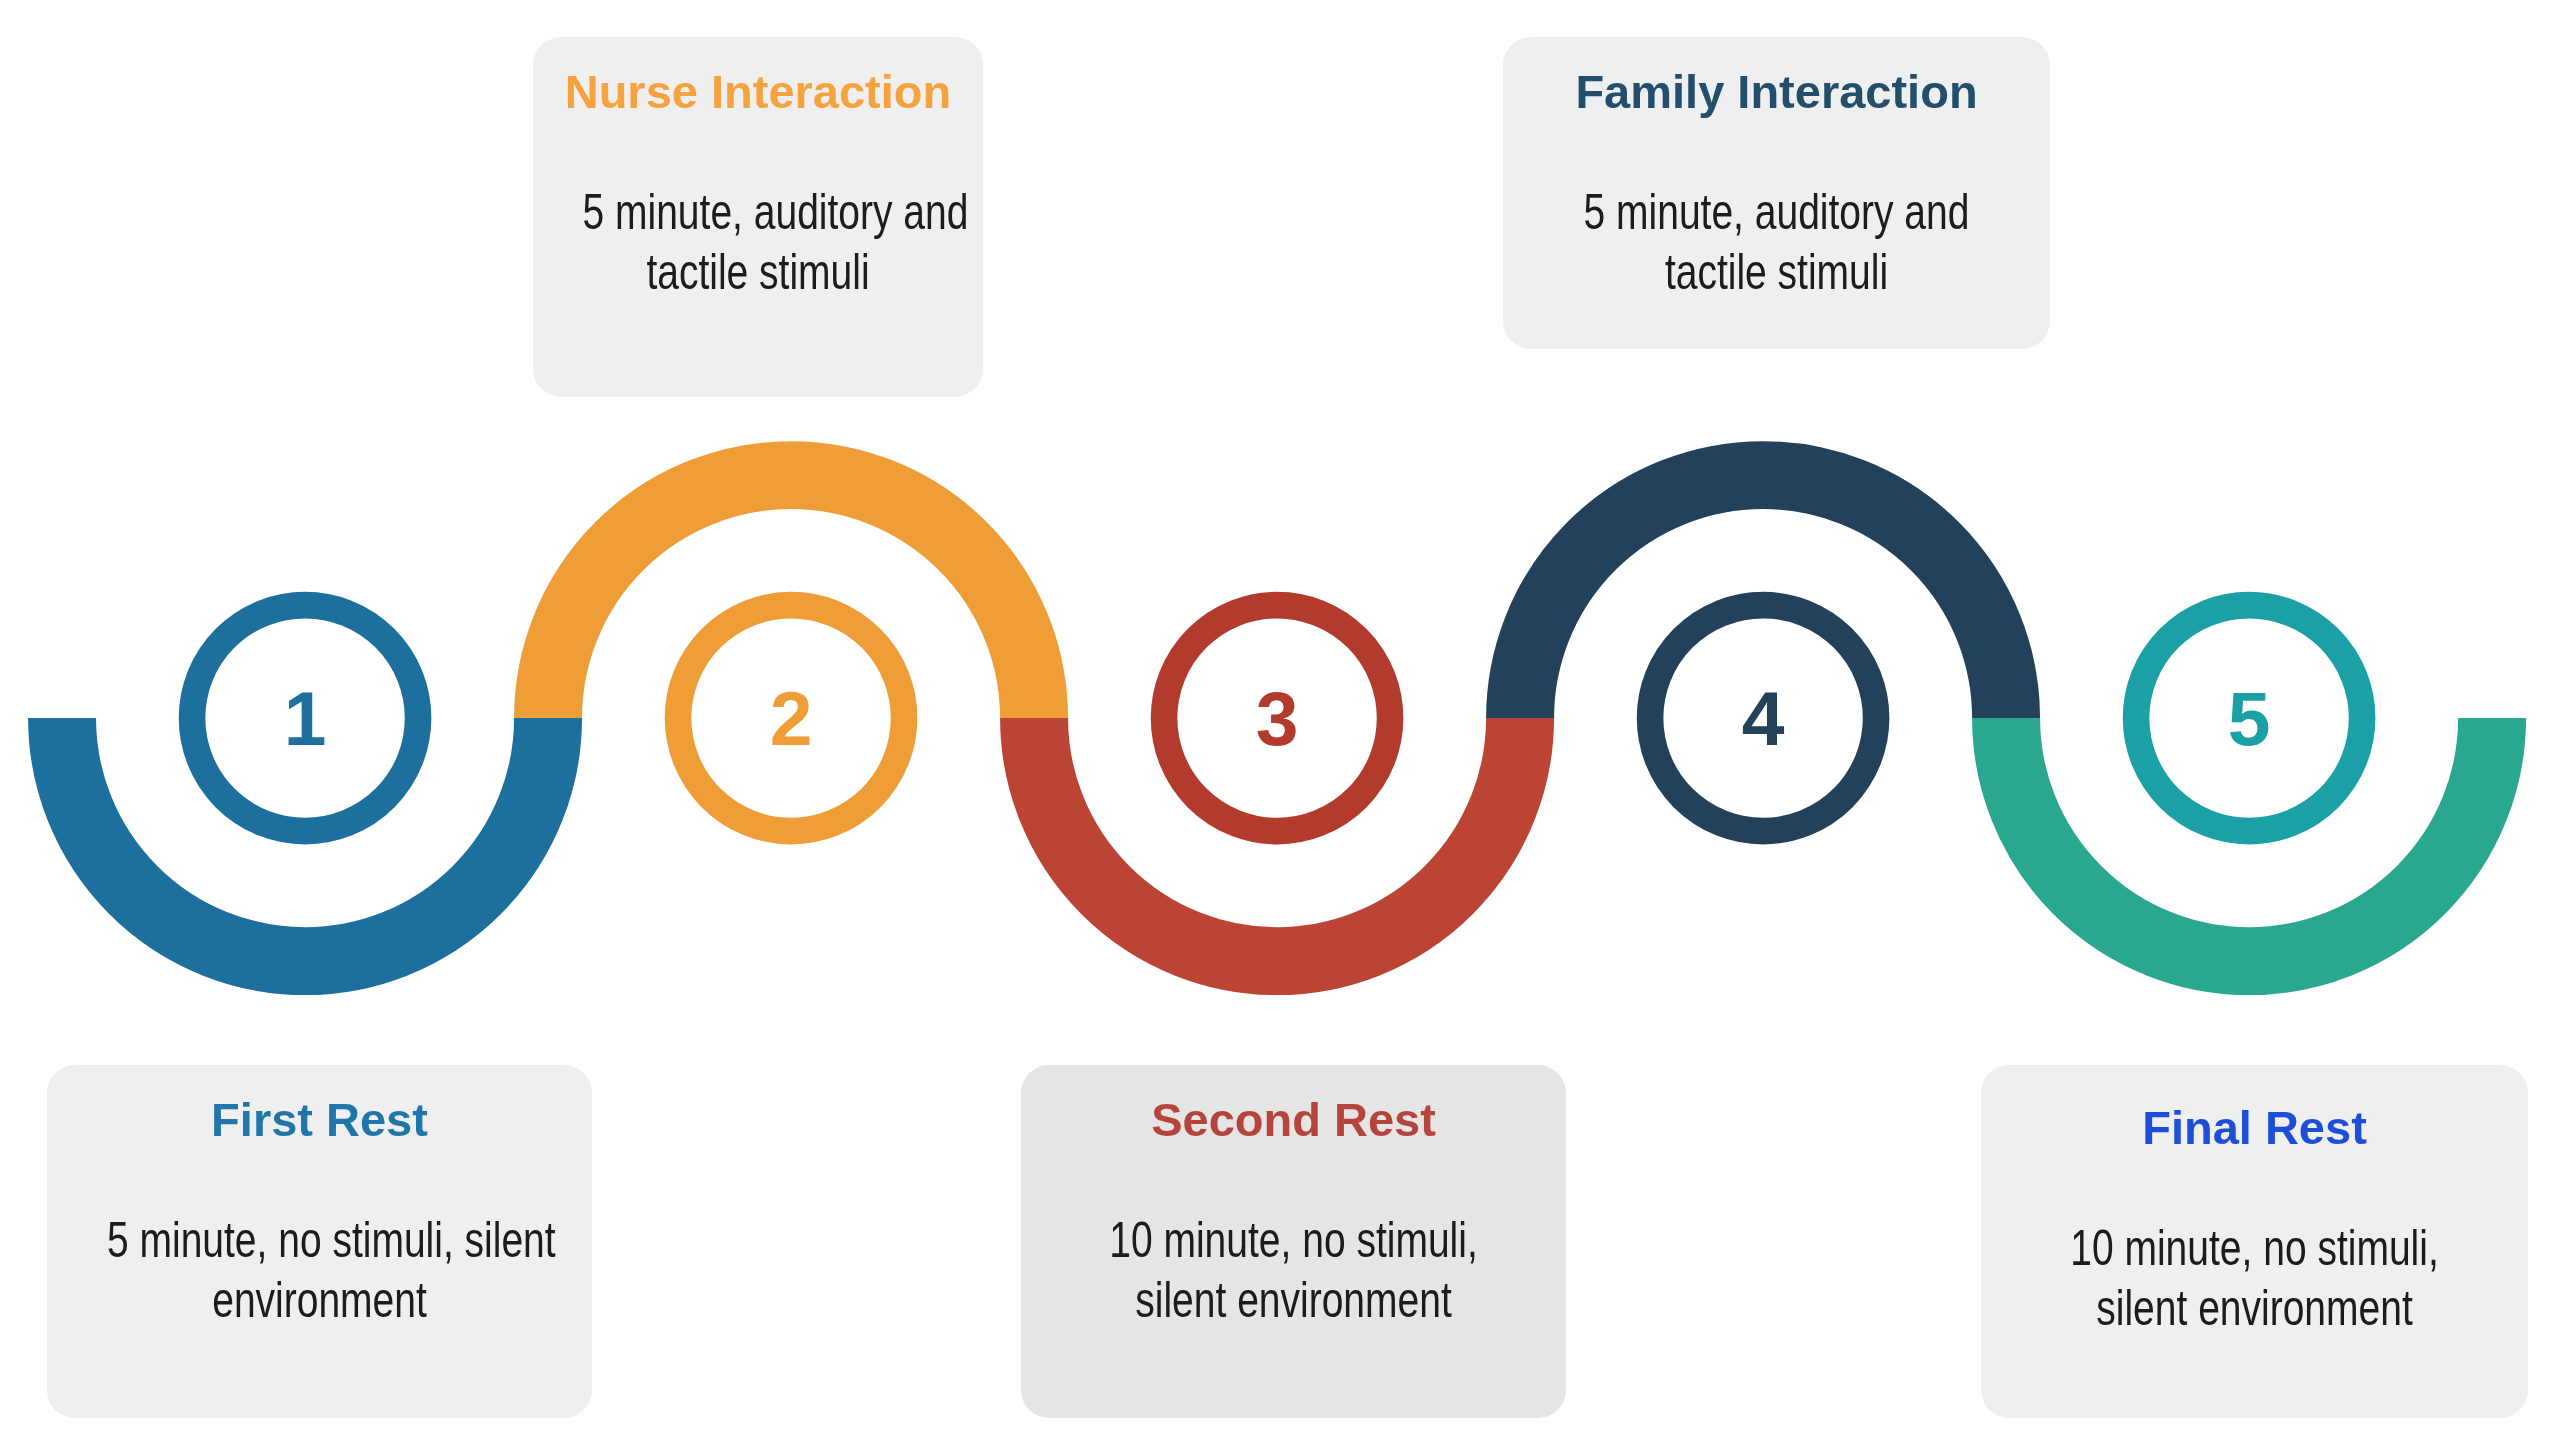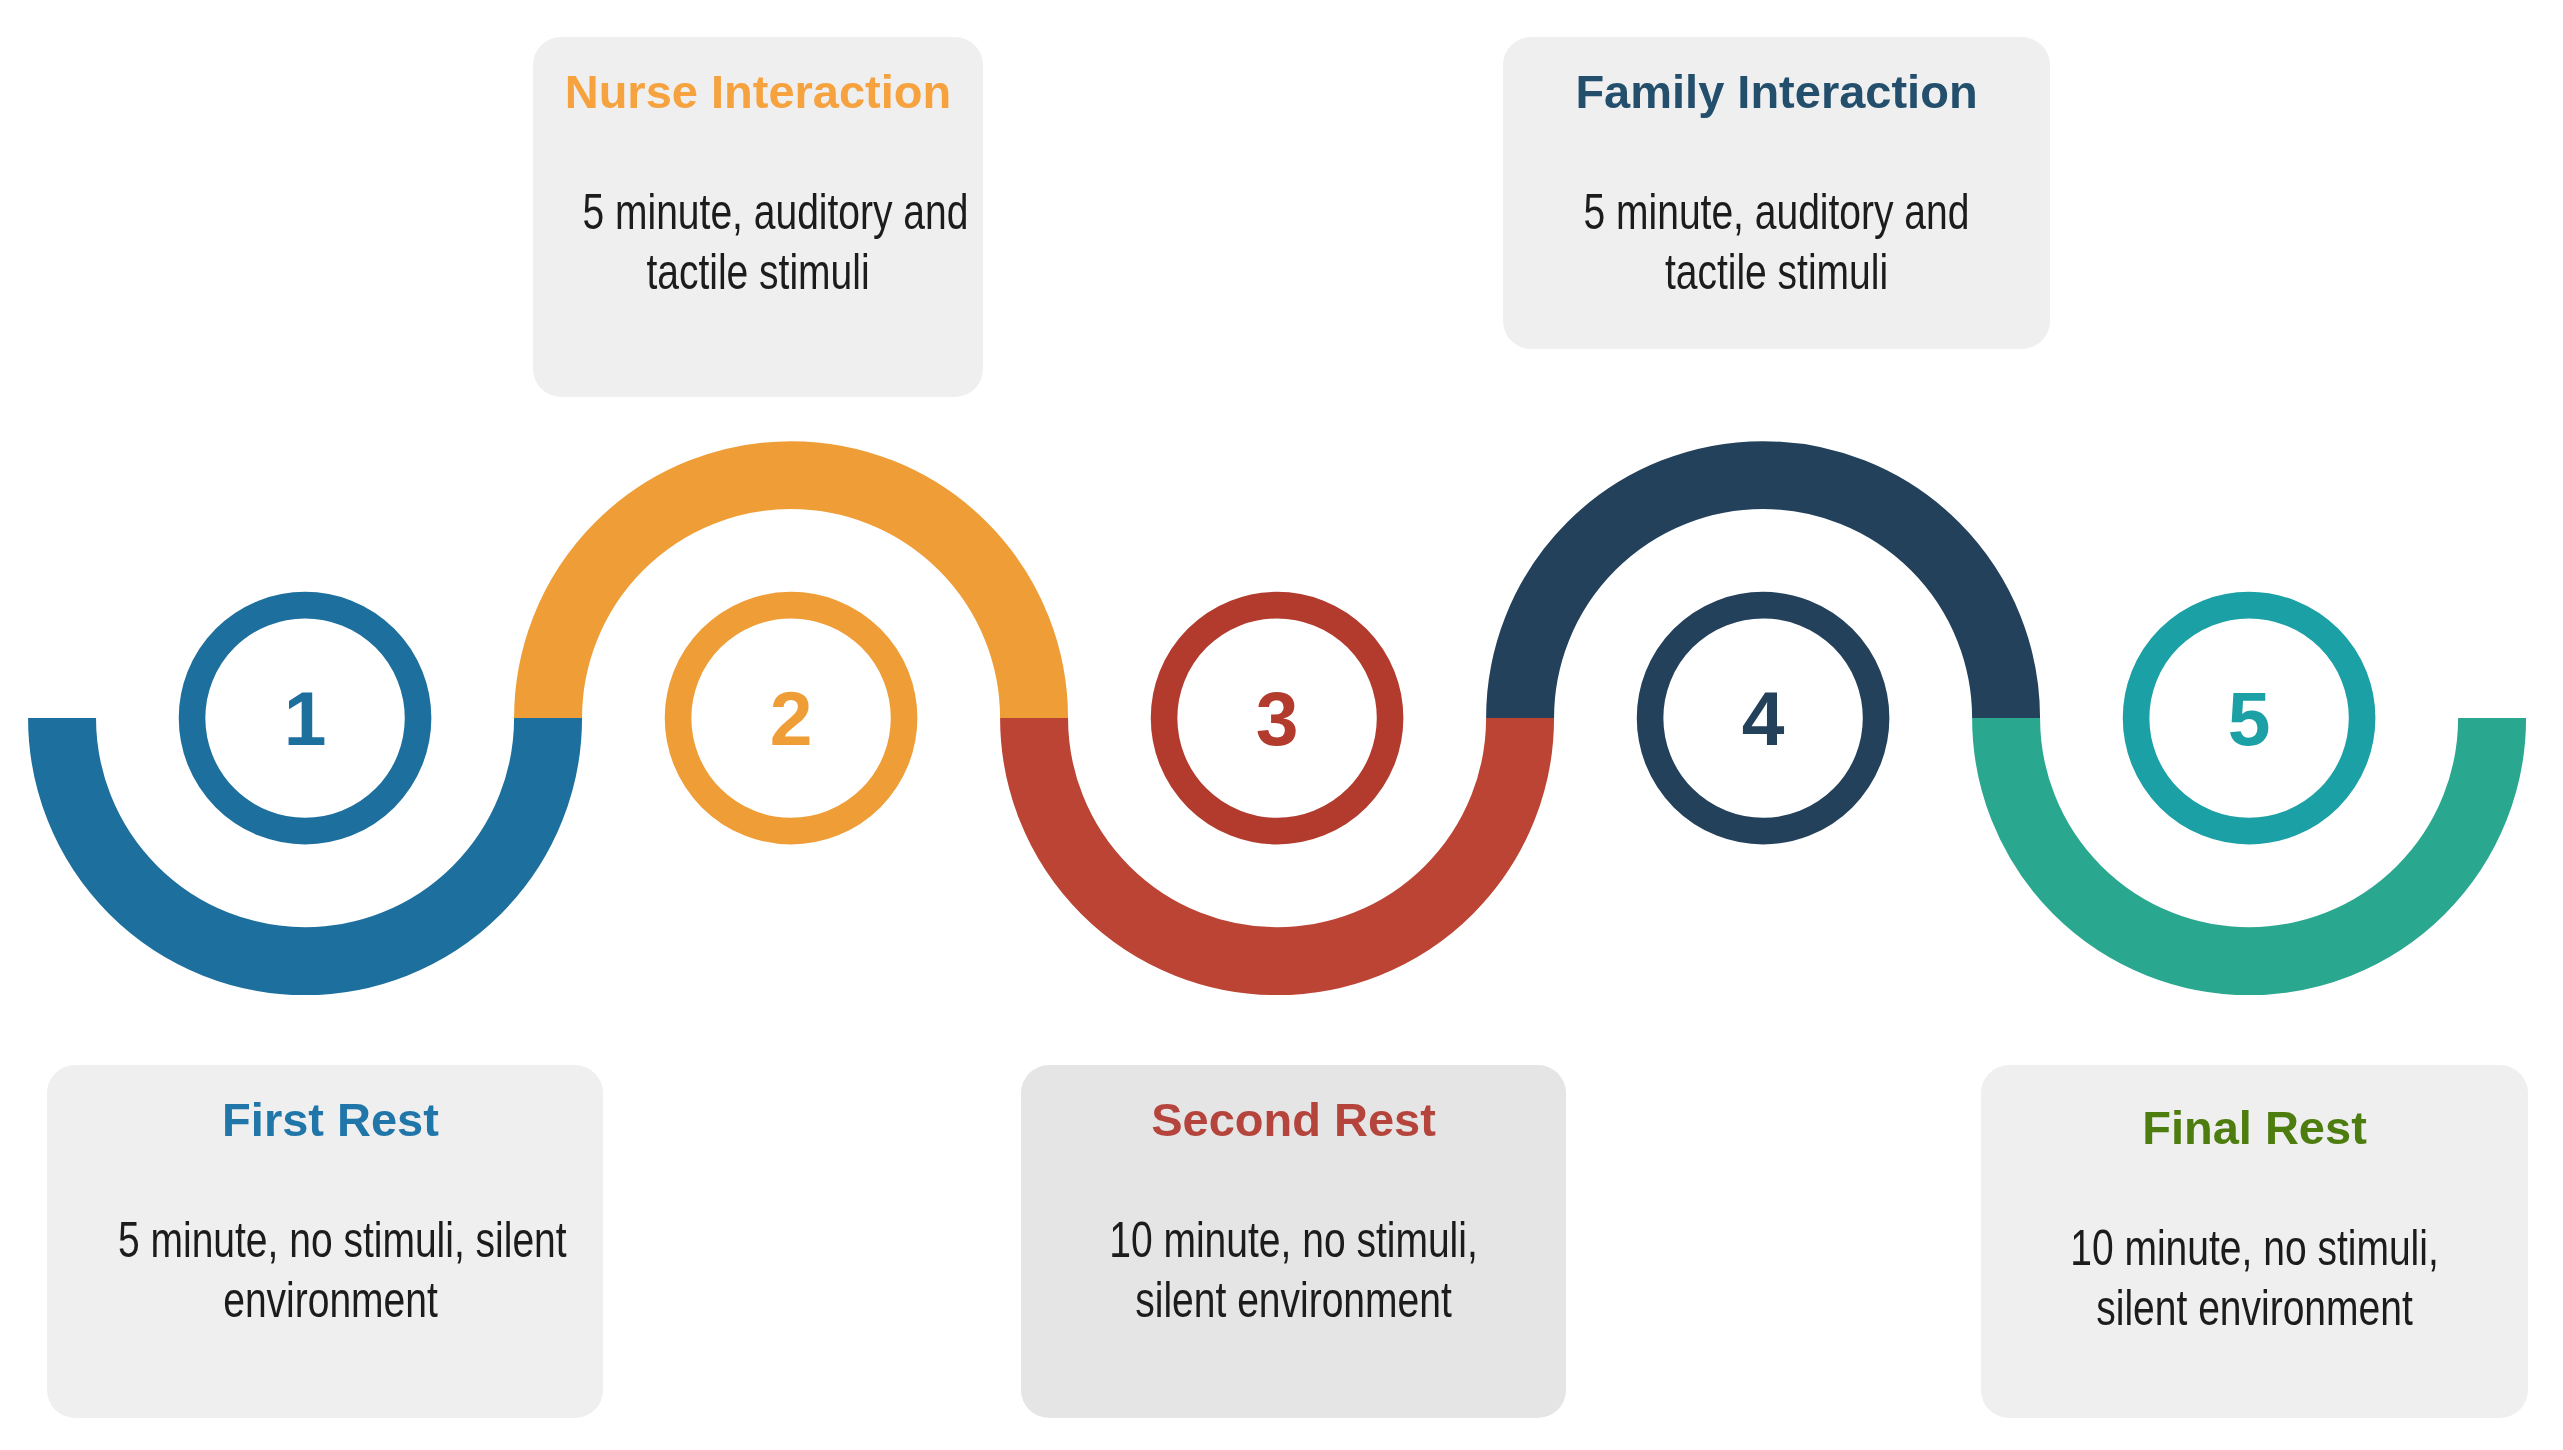--- a/index.html
+++ b/index.html
@@ -34,21 +34,21 @@
   .card-desc {
     margin-top: 62px;
     font-size: 50px;
     line-height: 1.2;
     transform: scaleX(0.78);
     transform-origin: 50% 0;
   }
   .card-desc .line { white-space: nowrap; }
   .card-nurse  { left: 533px;  top: 37px;   width: 450px; height: 360px; }
   .card-family { left: 1503px; top: 37px;   width: 547px; height: 312px; }
-  .card-first  { left: 47px;   top: 1065px; width: 545px; height: 353px; padding-left: 11px; }
+  .card-first  { left: 47px;   top: 1065px; width: 545px; height: 353px; }
   .card-second { left: 1021px; top: 1065px; width: 545px; height: 353px; }
   .card-final  { left: 1981px; top: 1065px; width: 547px; height: 353px; }
 </style>
 </head>
 <body>
 
 <div class="stage">
 
   <svg class="wave" width="2563" height="1451" viewBox="0 0 3470 1964">
 
@@ -97,21 +97,21 @@
 
   <div class="card card-second" style="background-color: #e5e5e5;">
     <div class="card-title" style="color: rgb(181, 68, 60);">Second Rest</div>
     <div class="card-desc" style="color: rgb(28, 28, 28);">
       <div class="line">10 minute, no stimuli,</div>
       <div class="line">silent environment</div>
     </div>
   </div>
 
   <div class="card card-final" style="background-color: rgb(239, 239, 240);">
-    <div class="card-title" style="color: #4d7c0f; margin-top: 35px;">Final Rest</div>
+    <div class="card-title" style="color: #1d4ed8; margin-top: 35px;">Final Rest</div>
     <div class="card-desc" style="color: rgb(28, 28, 28);">
       <div class="line">10 minute, no stimuli,</div>
       <div class="line">silent environment</div>
     </div>
   </div>
 
 </div>
 
 
 </body></html>

